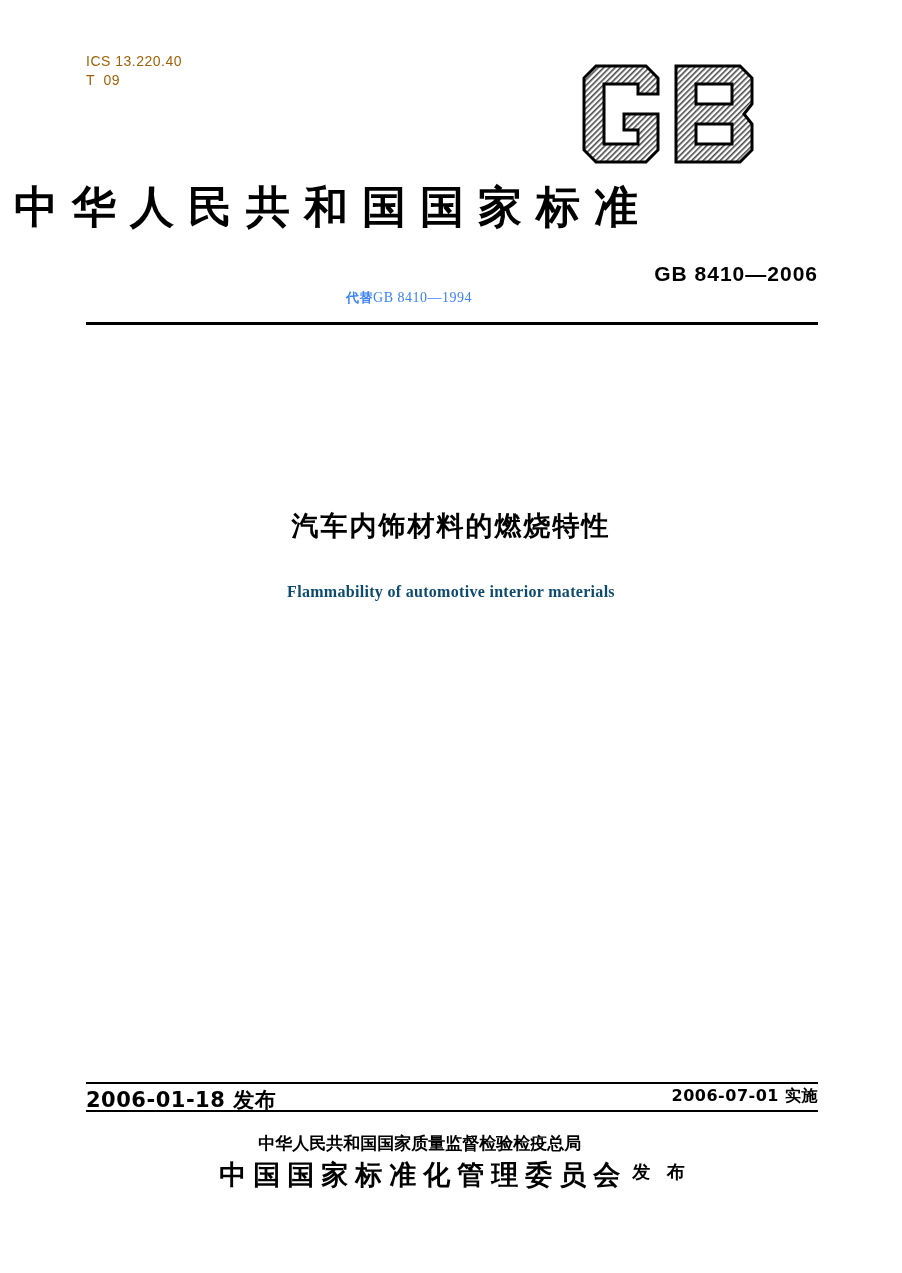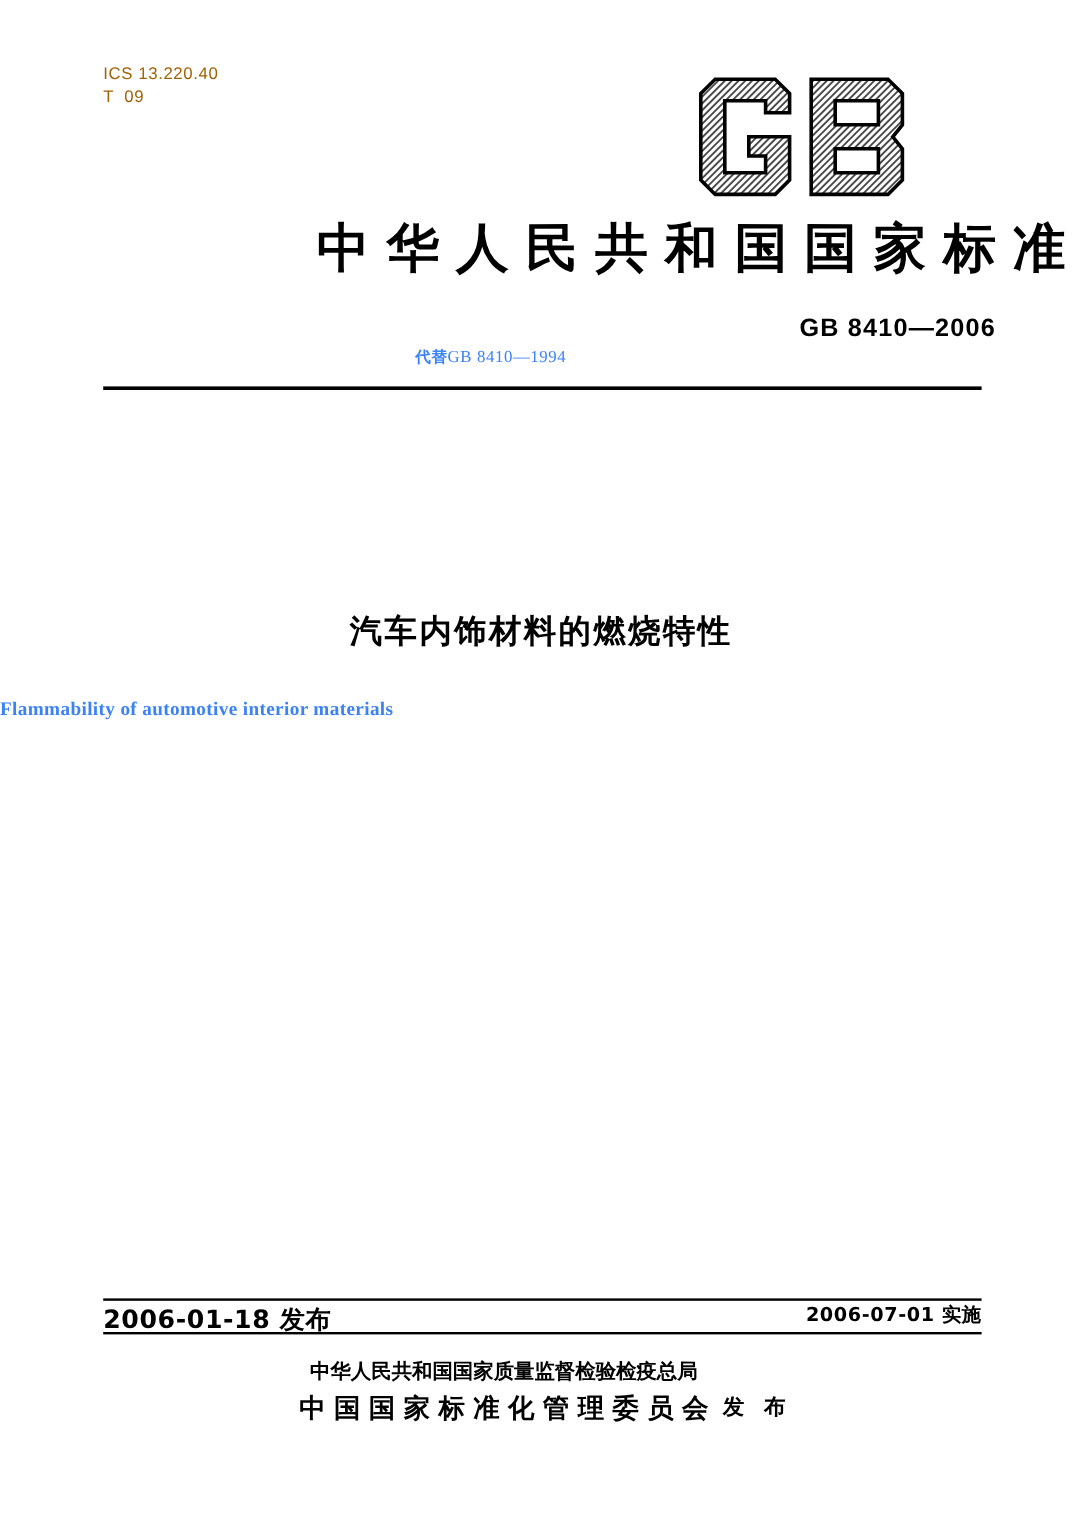--- a/index.html
+++ b/index.html
@@ -44,42 +44,41 @@
     height: 105px;
   }
   .gb-emblem svg { display: block; }
 
   
   .cn-title {
     position: absolute;
     left: 0;
     top: 178px;
     width: 902px;
-    text-align: right;
+    text-align: left;
     font-family: "DejaVu Sans", sans-serif;
     font-weight: bold;
     font-size: 44px;
     letter-spacing: 14px;
     text-indent: 14px;
     color: #000;
   }
 
   
   .std-no {
     position: absolute;
     left: 0;
     top: 262px;
     width: 818px;
     text-align: right;
     font-family: "Liberation Sans", sans-serif;
     font-weight: bold;
     font-size: 21px;
     letter-spacing: 1px;
     color: #000;
-    padding-left: 12px;
   }
   .std-replaces {
     position: absolute;
     left: 0;
     top: 289px;
     width: 818px;
     text-align: center;
     font-family: "Liberation Serif", serif;
     font-size: 14px;
     letter-spacing: 0.5px;
@@ -108,26 +107,26 @@
     font-weight: bold;
     font-size: 27px;
     letter-spacing: 2px;
     color: #000;
   }
   .doc-title-en {
     position: absolute;
     left: 0;
     top: 583px;
     width: 902px;
-    text-align: left;
+    text-align: center;
     font-family: "Liberation Serif", serif;
     font-weight: bold;
     font-size: 16px;
     letter-spacing: 0.3px;
-    color: #3b82f6;
+    color: #0c4a6e;
   }
 
   
   .rule-bottom-1 {
     position: absolute;
     left: 86px;
     top: 1082px;
     width: 732px;
     height: 2px;
     background: #000;
@@ -182,21 +181,21 @@
     font-family: "DejaVu Sans", sans-serif;
     font-weight: bold;
     font-size: 17px;
     letter-spacing: 0px;
     line-height: 31px;
     white-space: nowrap;
   }
   .pub-line-2 {
     font-family: "DejaVu Sans", sans-serif;
     font-weight: bold;
-    font-size: 22px;
+    font-size: 27px;
     letter-spacing: 7px;
     text-indent: 7px;
     line-height: 31px;
     white-space: nowrap;
   }
   .pub-word {
     font-family: "DejaVu Sans", sans-serif;
     font-weight: bold;
     font-size: 18px;
     letter-spacing: 5px;

